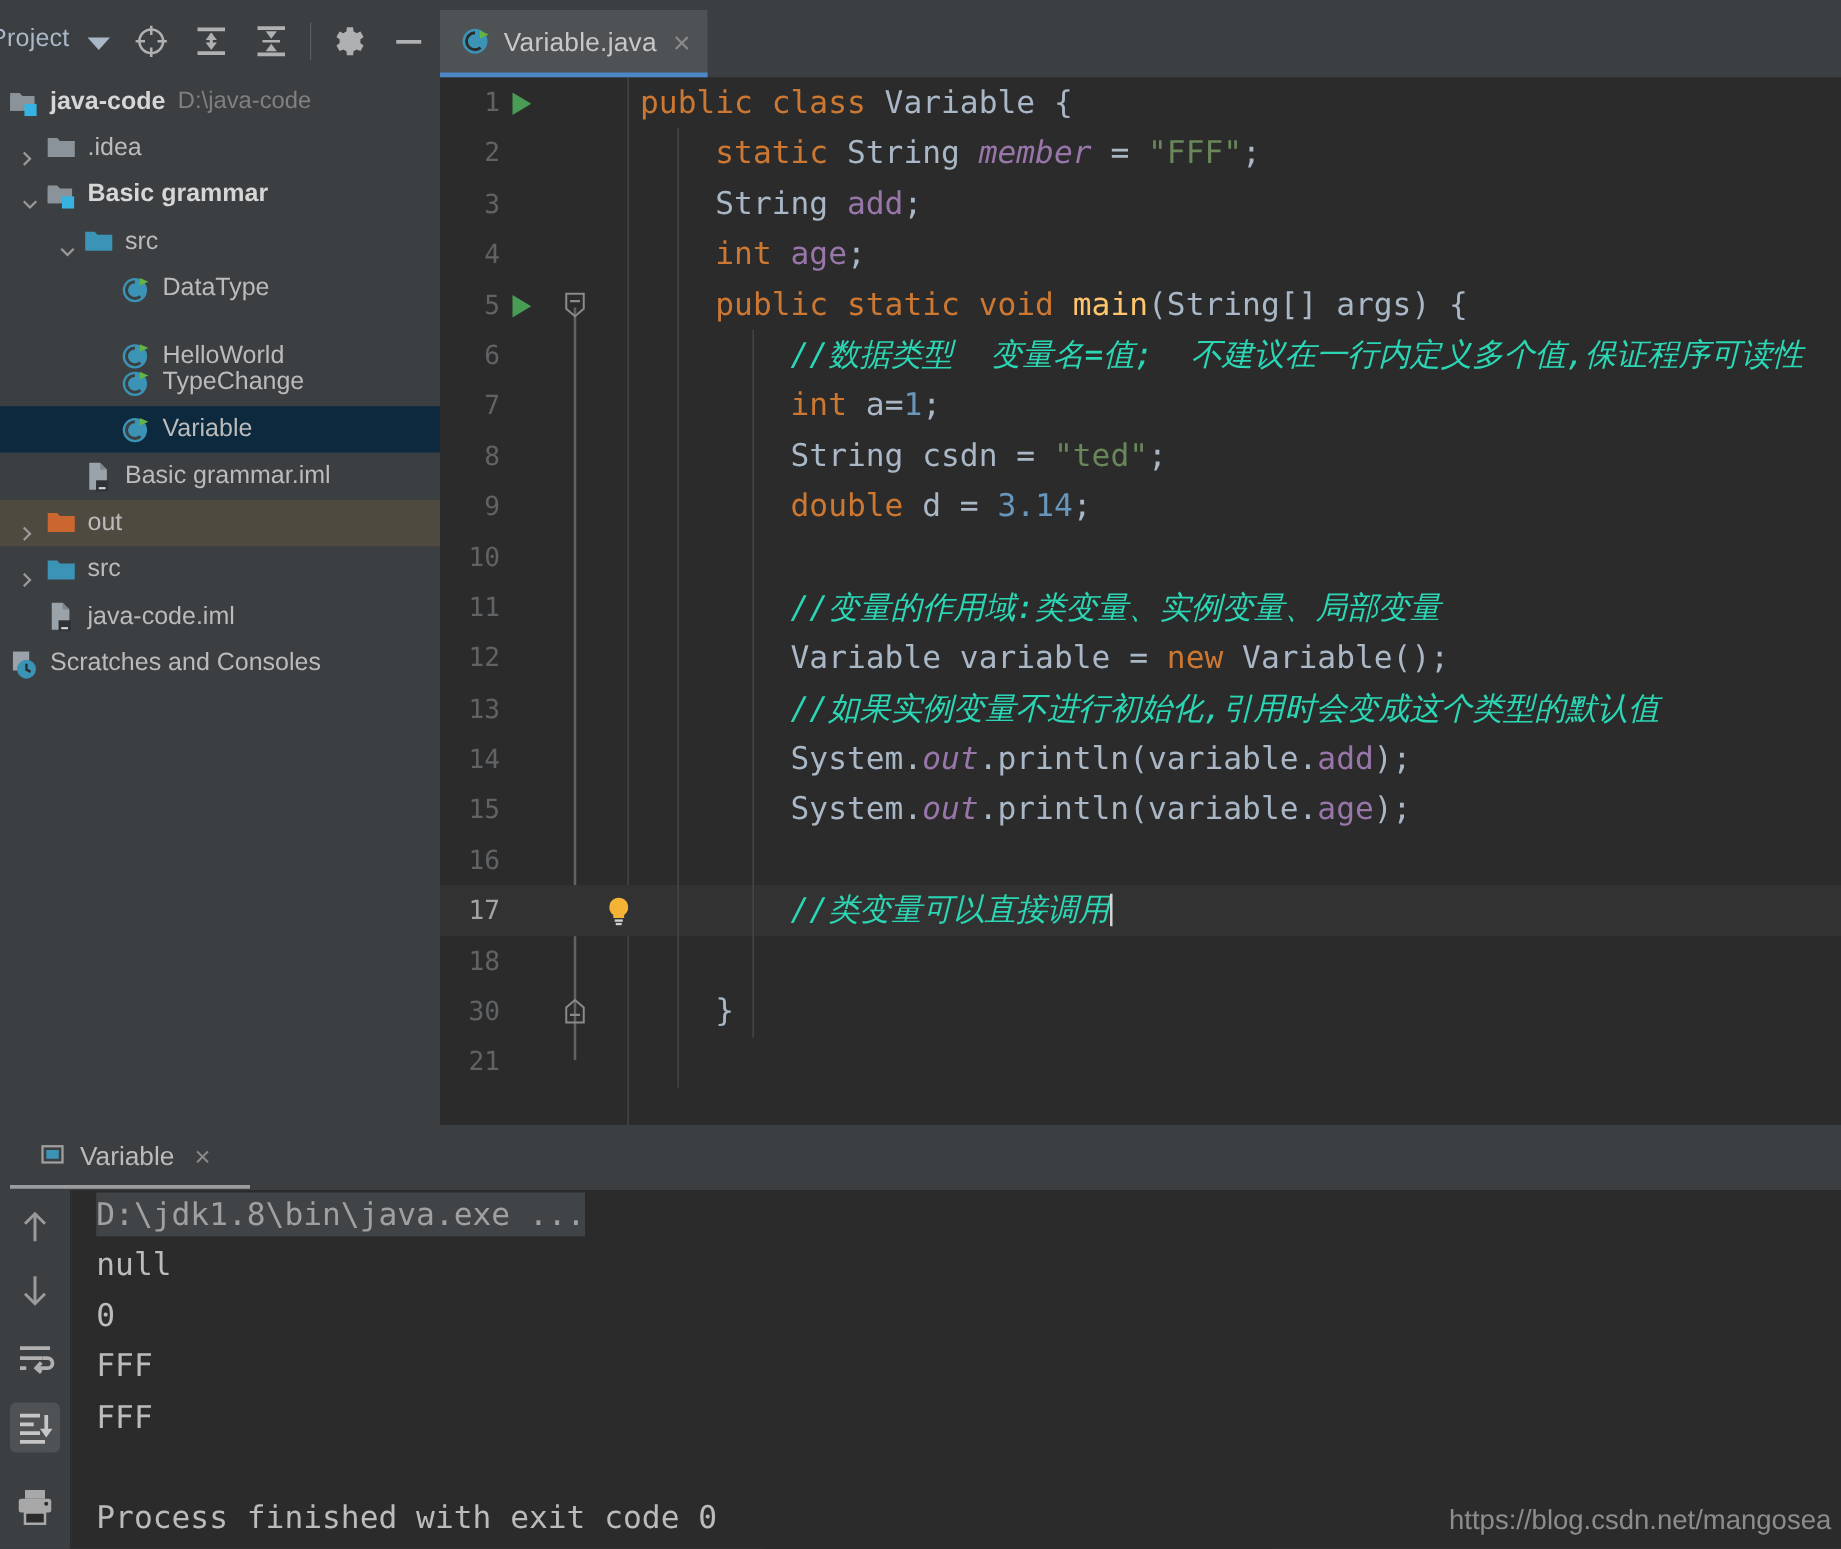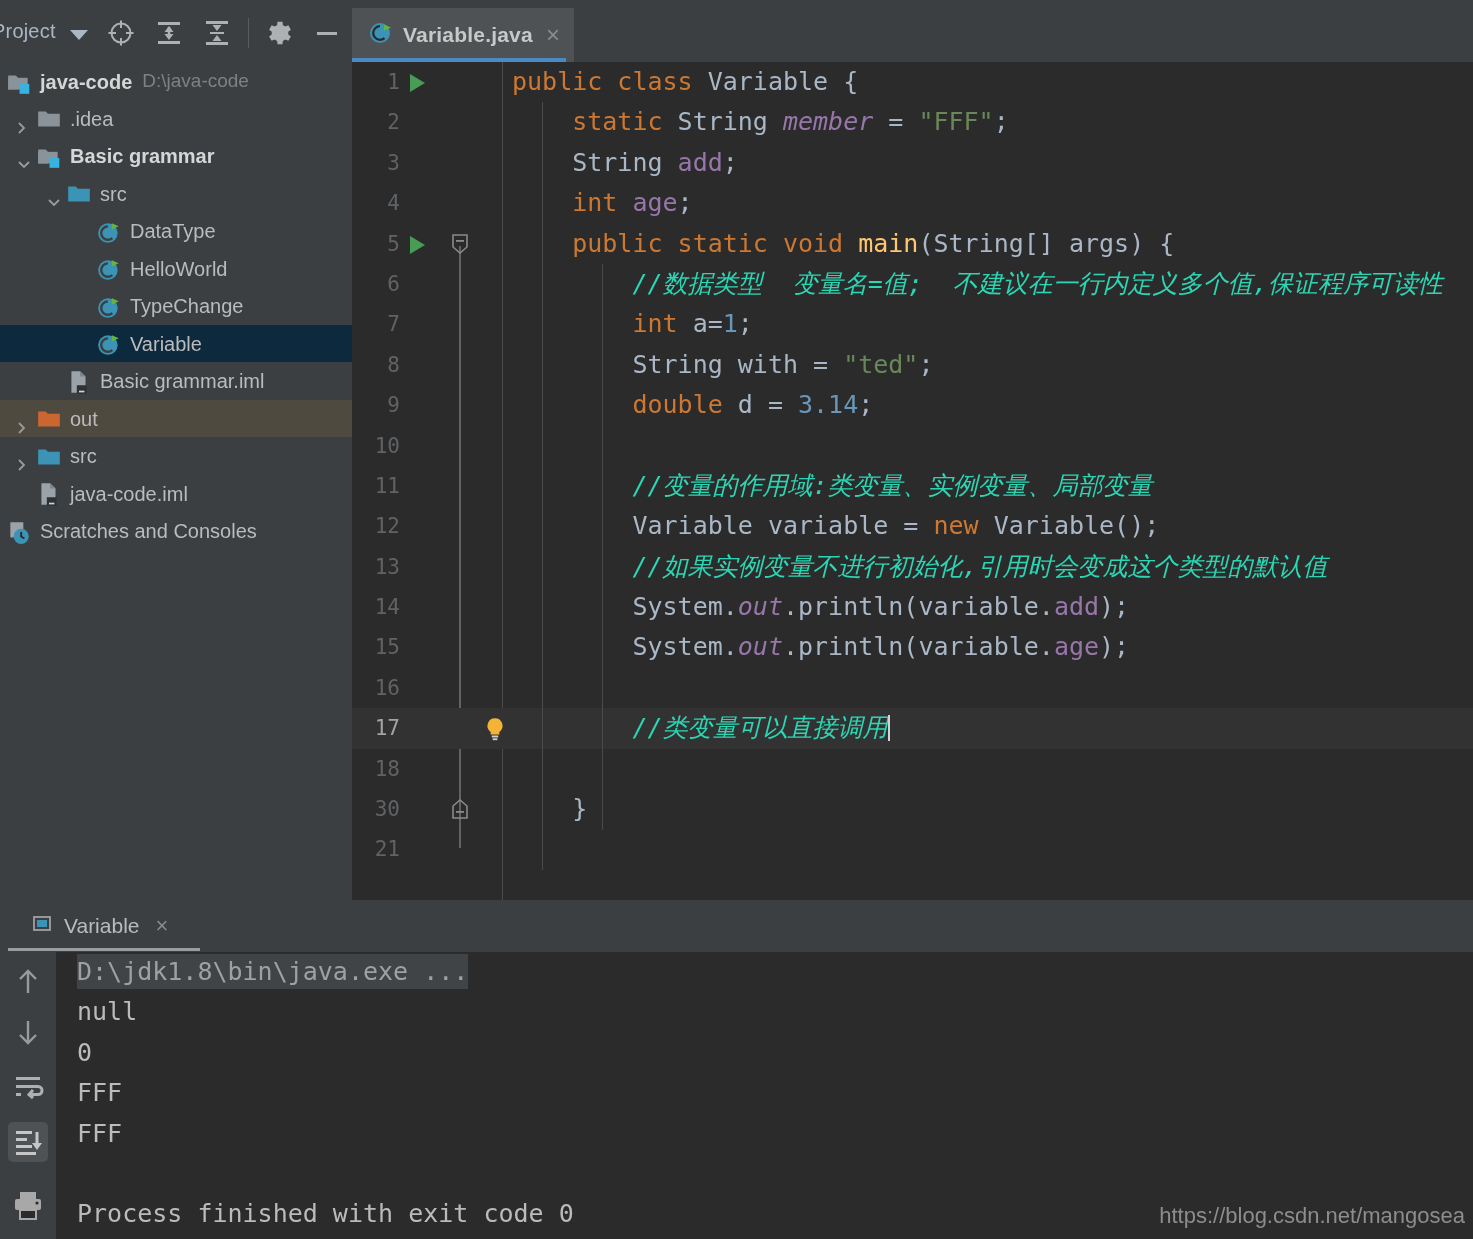--- a/index.html
+++ b/index.html
@@ -30,21 +30,21 @@
   .row .txt{font-size:20px;color:#bbbbbb;vertical-align:middle;}
   .row .txt.b{font-weight:bold;color:#d6d6d6;}
   .row .sub{font-size:19px;color:#808080;margin-left:10px;}
   .ico{display:inline-block;vertical-align:middle;margin-right:8px;}
 
   
   #editor-wrap{position:absolute;left:352px;top:0;right:0;height:900px;background:#2b2b2b;}
   #tabbar{position:relative;height:62px;background:#3c3f41;}
   #tab{position:absolute;left:0;top:8px;height:54px;background:#4e5254;padding:0 14px 0 16px;
        display:flex;align-items:center;gap:9px;cursor:pointer;}
-  #tab .tname{font-size:21px;color:#c8c8c8;letter-spacing:.2px;font-weight:bold;}
+  #tab .tname{font-size:21px;color:#c8c8c8;letter-spacing:.2px;}
   #tab-underline{position:absolute;left:0;top:58px;height:4px;background:#4a88c7;}
   #code{position:absolute;left:0;top:62px;right:0;bottom:0;background:#2b2b2b;overflow:hidden;}
 
   .cline{position:relative;height:40.4px;white-space:nowrap;}
   .cline.hl{background:#323232;}
   .lnum{position:absolute;left:0;top:0;width:48px;text-align:right;
         font-family:"DejaVu Sans Mono","Liberation Mono",monospace;font-size:21px;line-height:40.4px;color:#606366;}
   .lnum.cur{color:#a4a3a3;}
   .gutter-run{position:absolute;left:58px;top:12px;width:0;height:0;
     border-top:9px solid transparent;border-bottom:9px solid transparent;border-left:15px solid #499c54;cursor:pointer;}
@@ -179,21 +179,21 @@
               </svg></span><span class="txt">src</span></span>
         </div>
         <div class="row">
           <span style="position: absolute; left: 96px; top: 0px;"><span><svg class="ico" width="26" height="26" viewBox="0 0 24 24" style="vertical-align:middle">
                 <circle cx="11" cy="13" r="9" fill="#3b93b5"></circle>
                 <path d="M11 6.8a6.2 6.2 0 100 12.4 6.2 6.2 0 004.1-1.5" fill="none" stroke="#3c3f41" stroke-width="2.2"></path>
                 <polygon points="14.6,4 21,6.8 14.6,9.6" fill="#62b543"></polygon>
               </svg></span><span class="txt">DataType</span></span>
         </div>
         <div class="row">
-          <span style="position: absolute; left: 96px; top: 0px;"><span><svg class="ico" width="26" height="26" viewBox="0 0 24 24" style="vertical-align:middle">
+          <span style="position: absolute; left: 96px; top: 16px;"><span><svg class="ico" width="26" height="26" viewBox="0 0 24 24" style="vertical-align:middle">
                 <circle cx="11" cy="13" r="9" fill="#3b93b5"></circle>
                 <path d="M11 6.8a6.2 6.2 0 100 12.4 6.2 6.2 0 004.1-1.5" fill="none" stroke="#3c3f41" stroke-width="2.2"></path>
                 <polygon points="14.6,4 21,6.8 14.6,9.6" fill="#62b543"></polygon>
               </svg></span><span class="txt">HelloWorld</span></span>
         </div>
         <div class="row">
           <span style="position: absolute; left: 96px; top: 0px;"><span><svg class="ico" width="26" height="26" viewBox="0 0 24 24" style="vertical-align:middle">
                 <circle cx="11" cy="13" r="9" fill="#3b93b5"></circle>
                 <path d="M11 6.8a6.2 6.2 0 100 12.4 6.2 6.2 0 004.1-1.5" fill="none" stroke="#3c3f41" stroke-width="2.2"></path>
                 <polygon points="14.6,4 21,6.8 14.6,9.6" fill="#62b543"></polygon>
@@ -295,21 +295,21 @@
         <div class="cline">
           <span class="lnum">6</span>
           <span class="ctxt">&nbsp;&nbsp;&nbsp;&nbsp;&nbsp;&nbsp;&nbsp;&nbsp;<span class="c">//数据类型&nbsp;&nbsp;变量名=值;&nbsp;&nbsp;不建议在一行内定义多个值,保证程序可读性</span></span>
         </div>
         <div class="cline">
           <span class="lnum">7</span>
           <span class="ctxt">&nbsp;&nbsp;&nbsp;&nbsp;&nbsp;&nbsp;&nbsp;&nbsp;<span class="k">int&nbsp;</span><span class="t">a</span><span class="t">=</span><span class="n">1</span><span class="t">;</span></span>
         </div>
         <div class="cline">
           <span class="lnum">8</span>
-          <span class="ctxt">&nbsp;&nbsp;&nbsp;&nbsp;&nbsp;&nbsp;&nbsp;&nbsp;<span class="t">String&nbsp;</span><span class="t">with</span><span class="t">&nbsp;=&nbsp;</span><span class="s">"ted"</span><span class="t">;</span></span>
+          <span class="ctxt">&nbsp;&nbsp;&nbsp;&nbsp;&nbsp;&nbsp;&nbsp;&nbsp;<span class="t">String&nbsp;</span><span class="t">csdn</span><span class="t">&nbsp;=&nbsp;</span><span class="s">"ted"</span><span class="t">;</span></span>
         </div>
         <div class="cline">
           <span class="lnum">9</span>
           <span class="ctxt">&nbsp;&nbsp;&nbsp;&nbsp;&nbsp;&nbsp;&nbsp;&nbsp;<span class="k">double&nbsp;</span><span class="t">d</span><span class="t">&nbsp;=&nbsp;</span><span class="n">3.14</span><span class="t">;</span></span>
         </div>
         <div class="cline">
           <span class="lnum">10</span>
           <span class="ctxt">&nbsp;&nbsp;&nbsp;&nbsp;&nbsp;&nbsp;&nbsp;&nbsp;</span>
         </div>
         <div class="cline">

